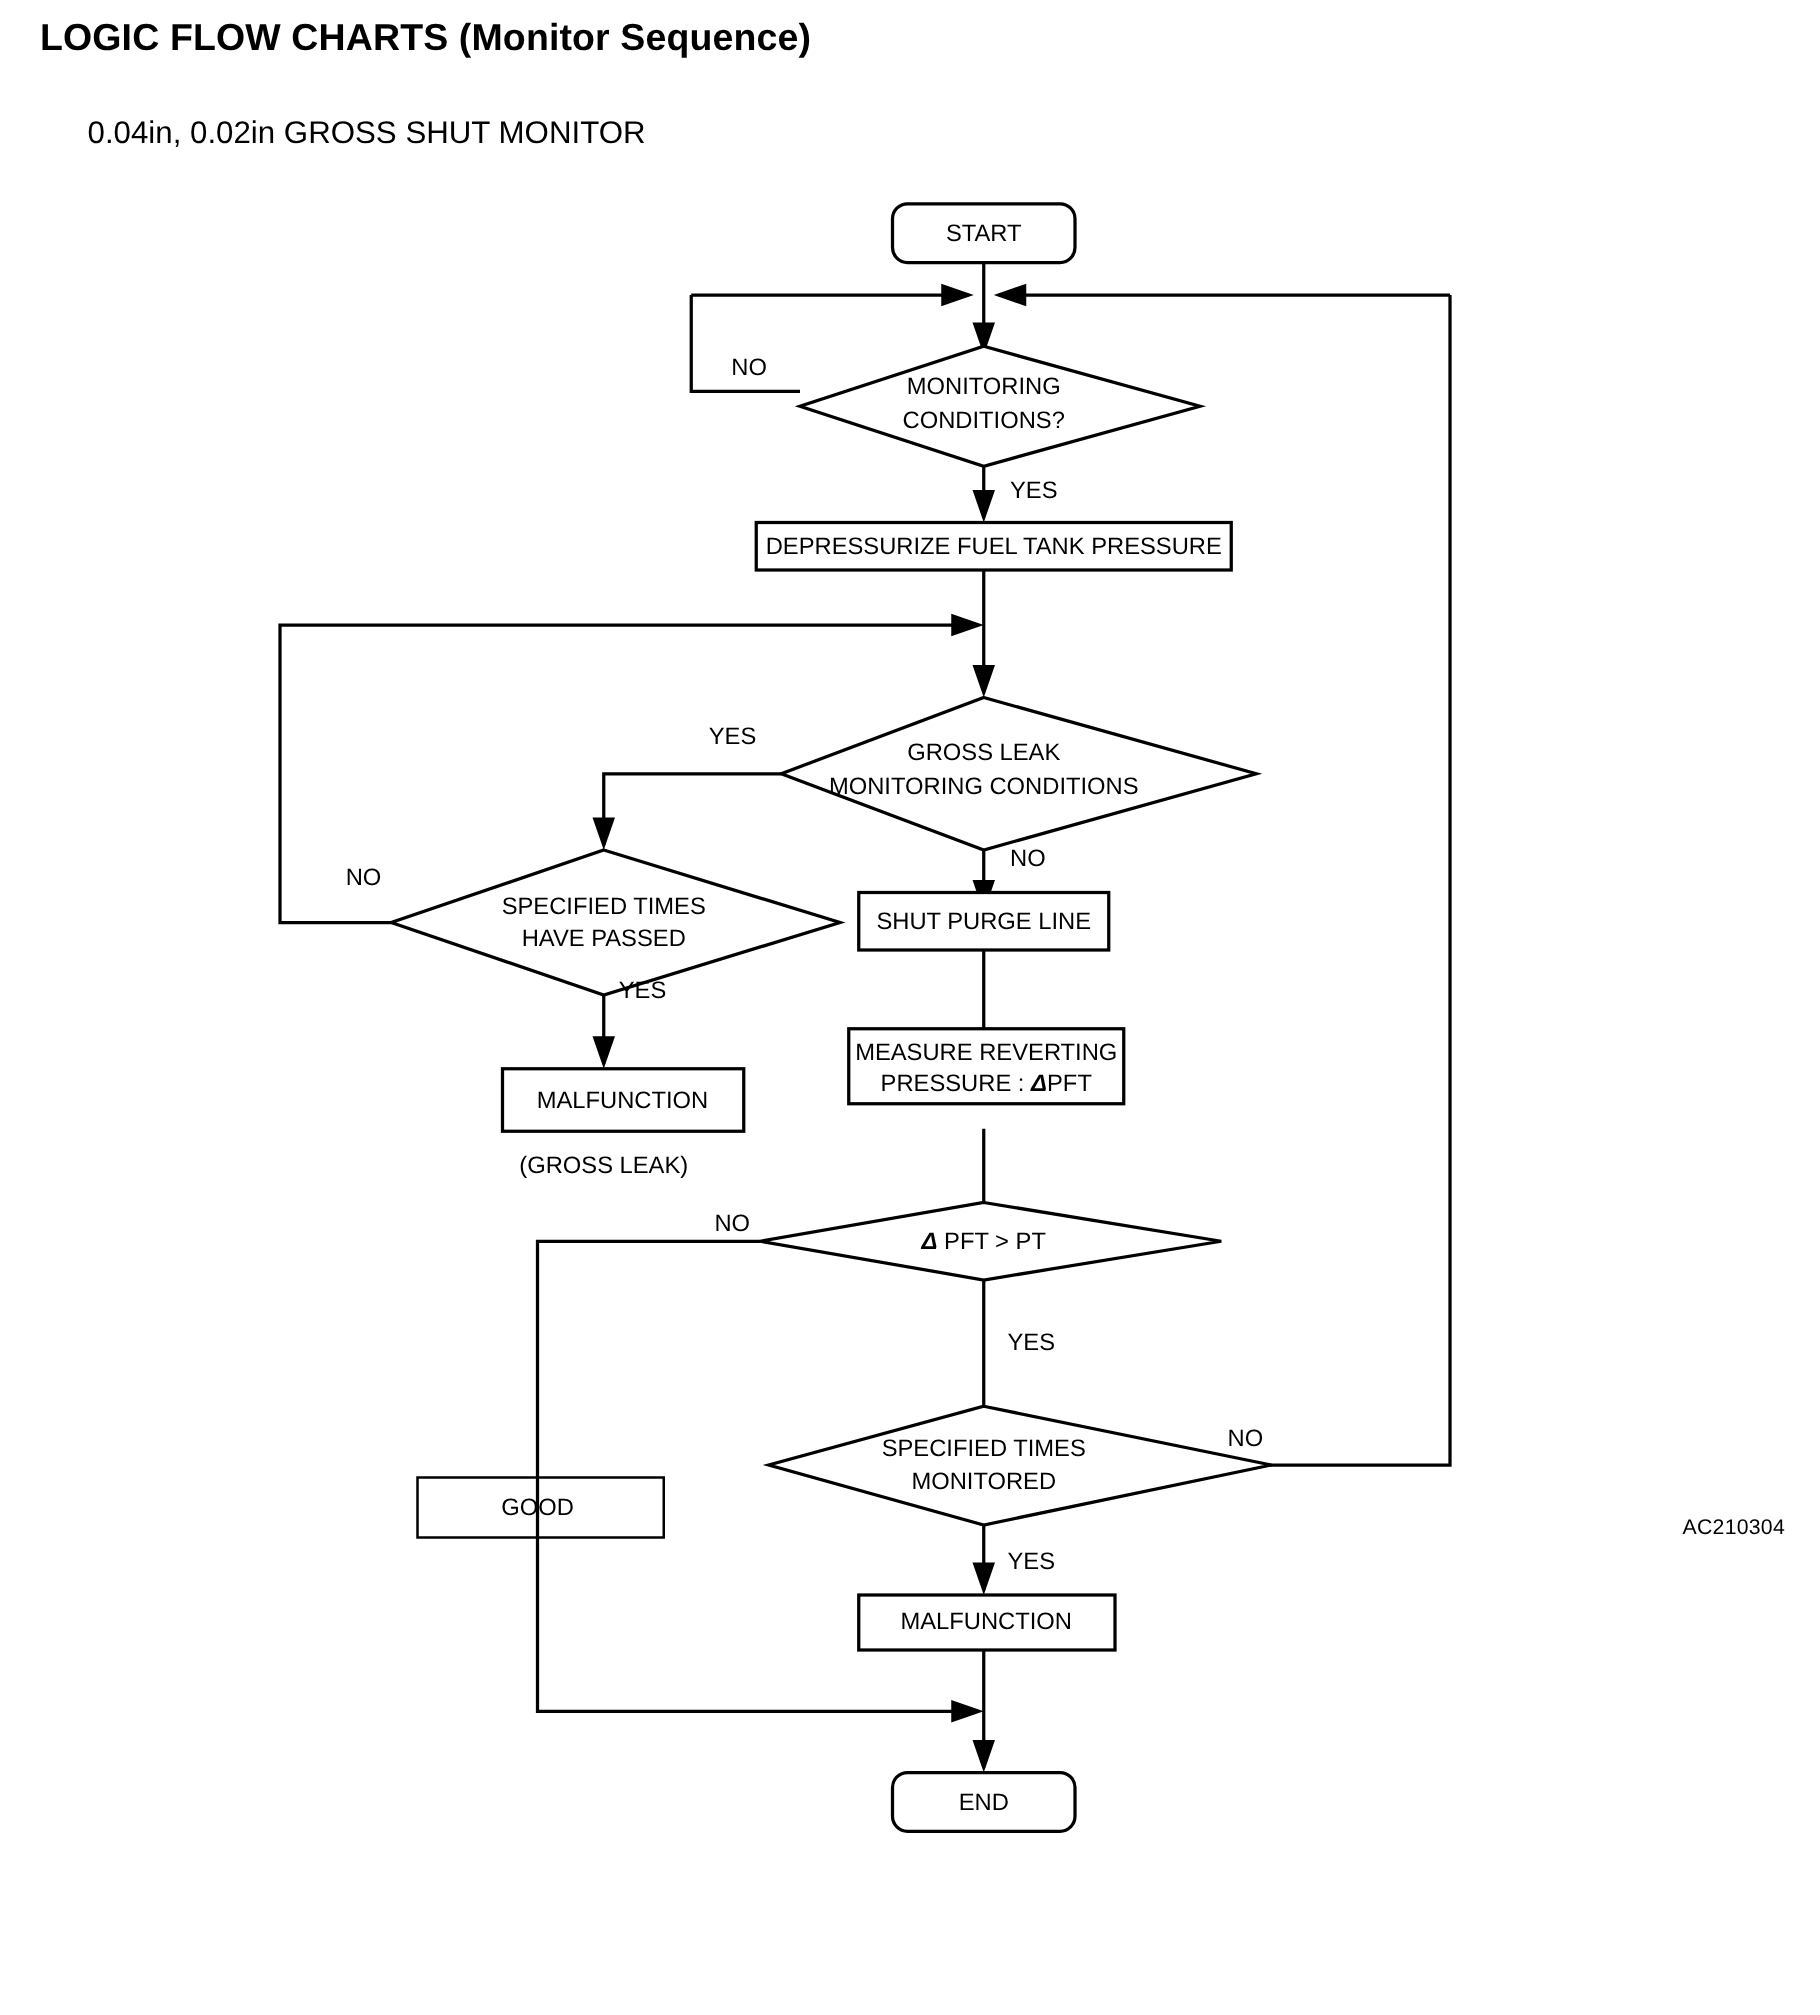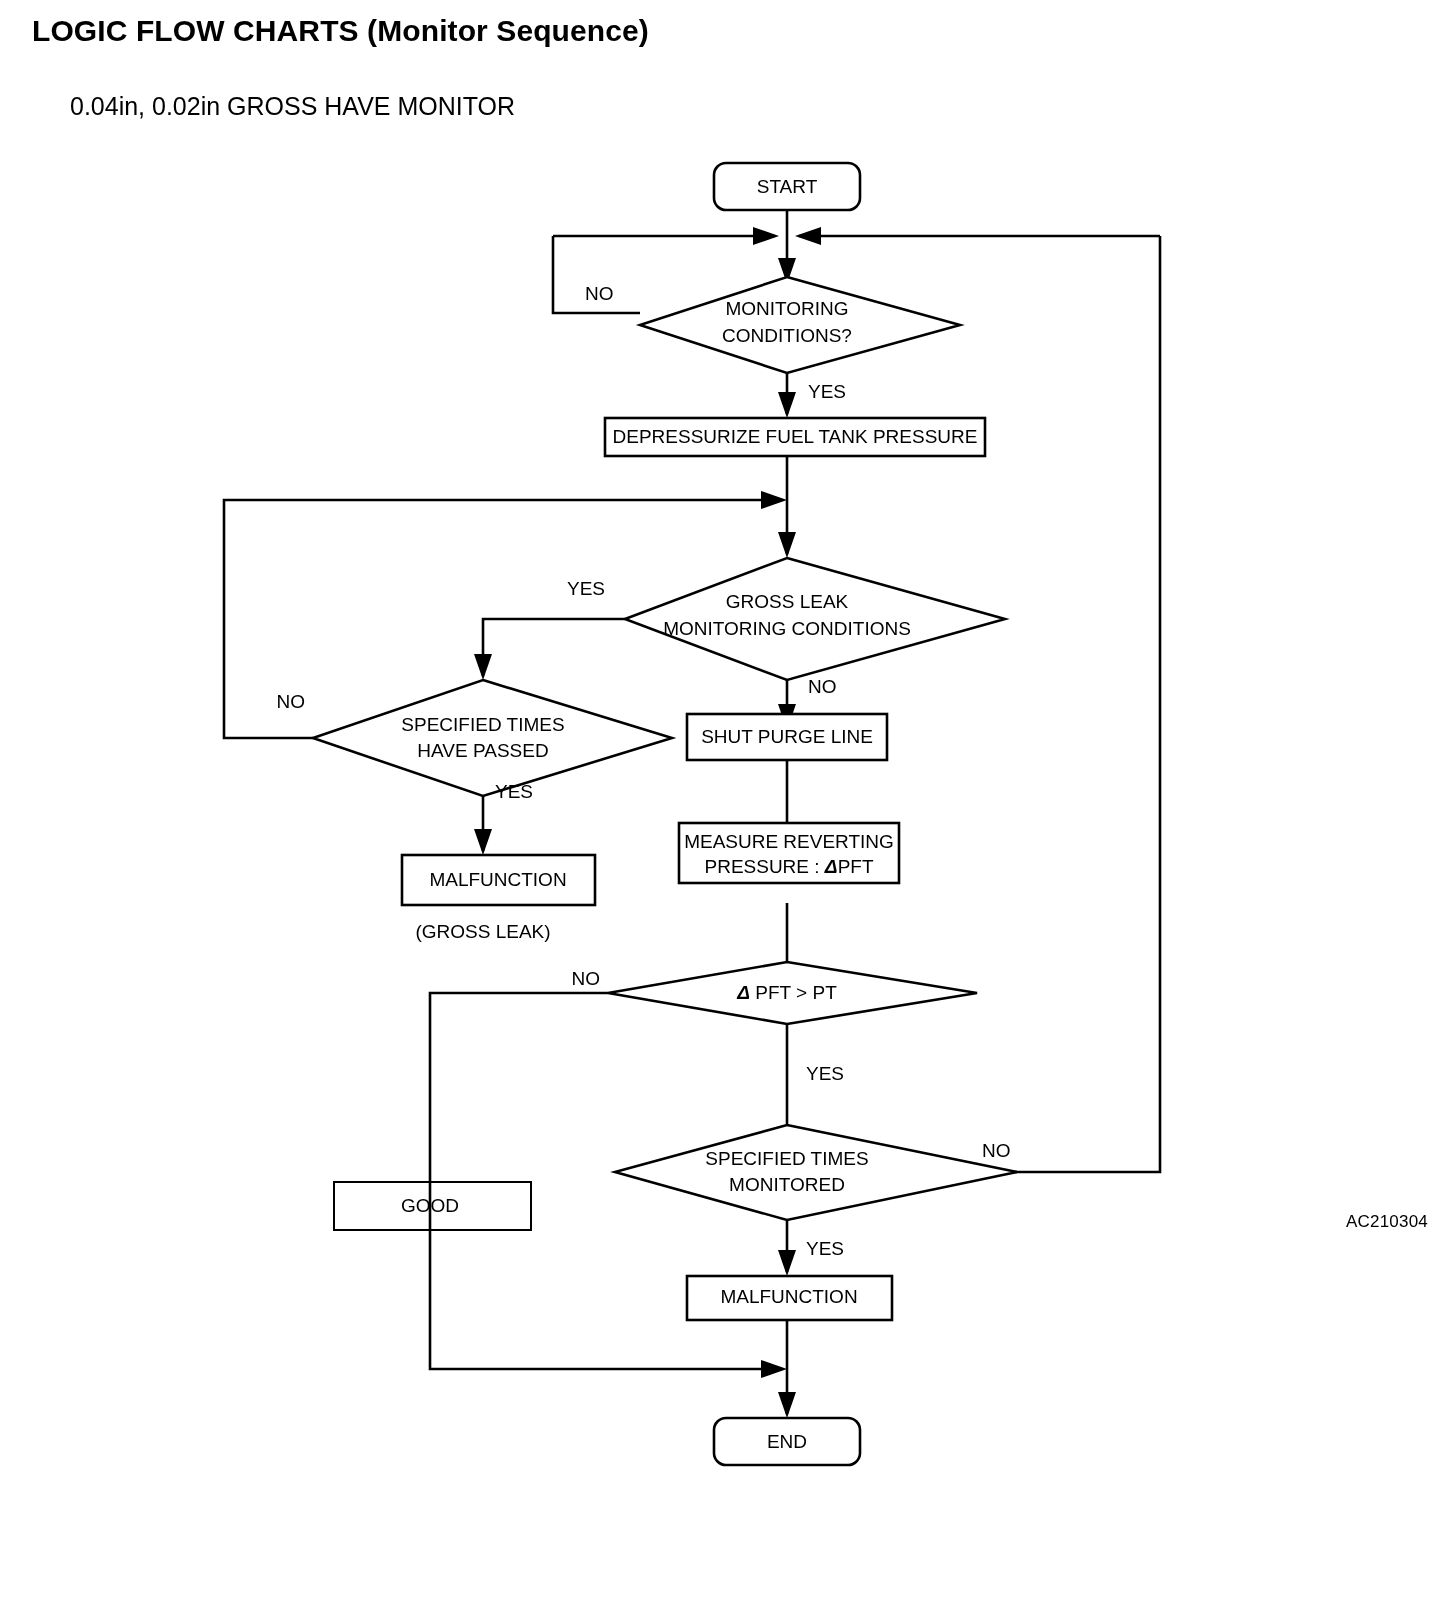--- a/index.html
+++ b/index.html
@@ -87,21 +87,21 @@
     font-style: italic;
     font-weight: bold;
   }
 </style>
 </head>
 <body>
 
 <div id="page">
 
   <div class="hdr-title">LOGIC FLOW CHARTS (Monitor Sequence)</div>
-  <div class="hdr-sub">0.04in, 0.02in GROSS HAVE MONITOR</div>
+  <div class="hdr-sub">0.04in, 0.02in GROSS SHUT MONITOR</div>
 
   <svg id="flow" viewBox="0 0 1456 1612">
 
     <path class="conn" d="M787,210 L787,280"></path>
     <polygon class="arrowhead" points="787,284 778,258 796,258"></polygon>
 
     <path class="conn" d="M553,236 L775,236 M553,236 L553,313 L640,313"></path>
     <polygon class="arrowhead" points="779,236 753,227 753,245"></polygon>
 
     <path class="conn" d="M1160,236 L799,236 M1160,236 L1160,1172 L977,1172"></path>

